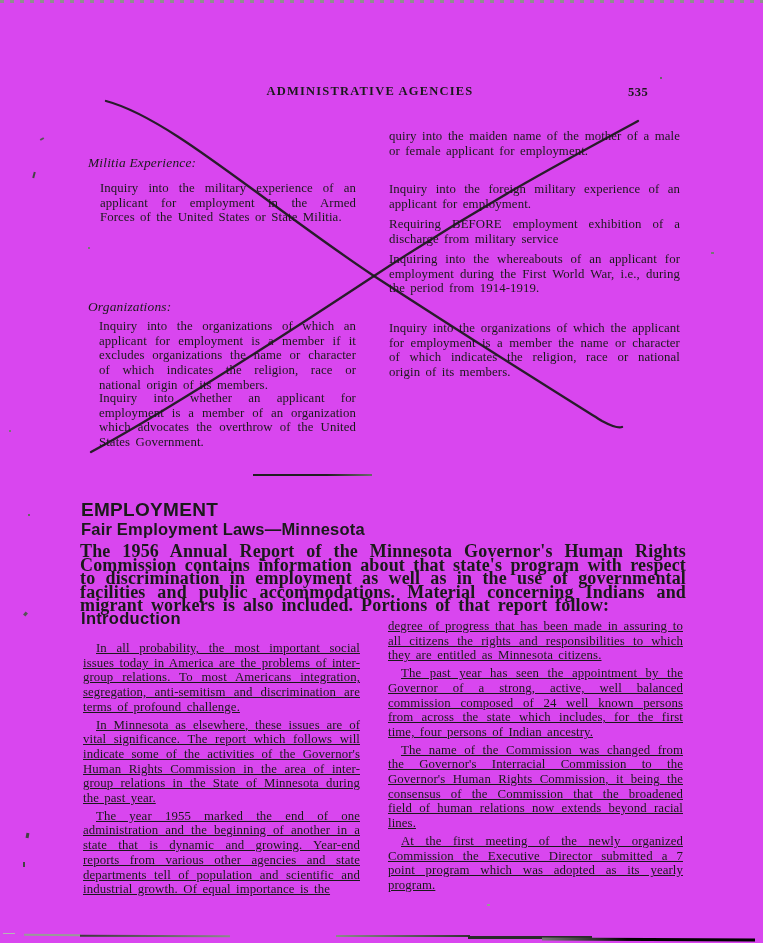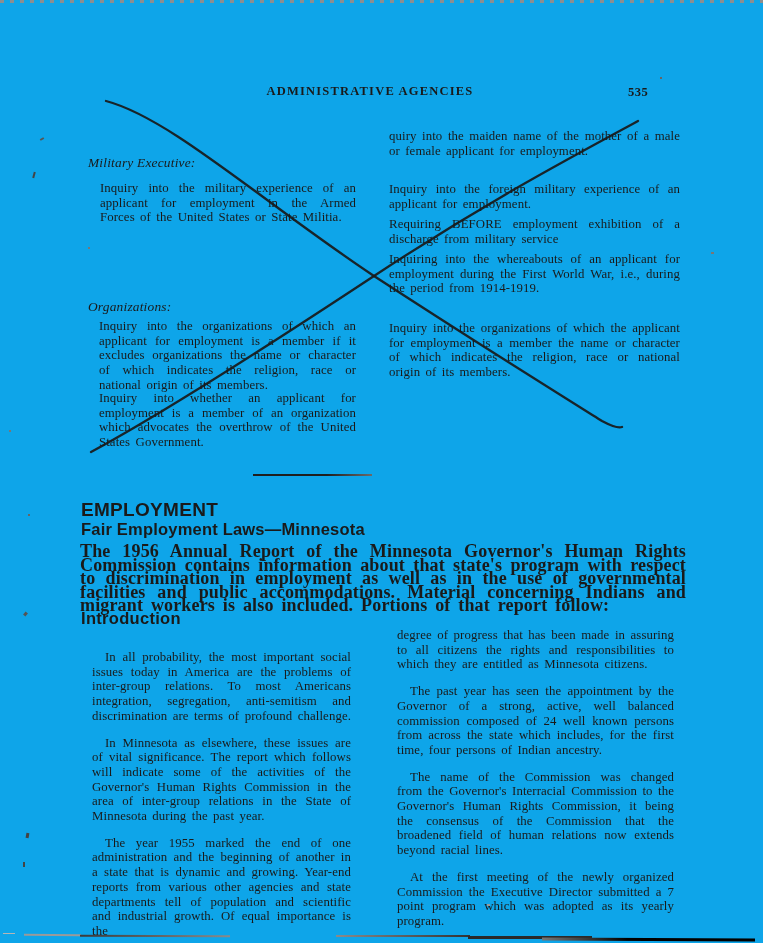--- a/index.html
+++ b/index.html
@@ -1,26 +1,26 @@
 <!DOCTYPE html>
 <html><head>
 <meta charset="utf-8">
 <style>
   html,body { margin:0; padding:0; background:#ffffff; }
   .page {
     position:relative; width:763px; height:943px;
-    background:#0ea5e9; overflow:hidden;
+    background:#d946ef; overflow:hidden;
     font-family:"Liberation Serif", serif; color:#1a1a1a;
   }
   .abs { position:absolute; }
   .ser {
     font-size:12.8px; line-height:14.7px; text-align:justify;
     word-spacing:2.1px; letter-spacing:0.1px;
   }
-  .ser p { margin:12px; }
+  .ser p { margin:3px;text-decoration:underline; }
   .ind { text-indent:13px; }
   .ital { font-style:italic; font-size:13.4px; letter-spacing:0.2px; }
   .sans { font-family:"Liberation Sans", sans-serif; font-weight:700; }
   .dots {
     position:absolute; left:0; top:2; width:763px; height:3px;
     background:repeating-linear-gradient(to right, #8e8e8e 0 4px, transparent 4px 10px);
   }
   .hdr-title {
     position:absolute; left:240px; top:84px; width:260px; text-align:center;
     font-weight:700; font-size:12.5px; letter-spacing:1.2px;
@@ -45,21 +45,21 @@
 </head>
 <body>
 
 <div class="page">
 
   <div class="dots"></div>
 
   <div class="hdr-title">ADMINISTRATIVE AGENCIES</div>
   <div class="hdr-page">535</div>
 
-  <div class="abs ital" style="left:88px; top:155px;">Military Executive:</div>
+  <div class="abs ital" style="left:88px; top:155px;">Militia Experience:</div>
   <div class="abs ser" style="left:100px; top:181px; width:256px;">Inquiry into the military experience of an applicant for employment in the Armed Forces of the United States or State Militia.</div>
   <div class="abs ital" style="left:68px; top:299px;margin-left:20px;">Organizations:</div>
   <div class="abs ser" style="left:99px; top:319px; width:257px;">Inquiry into the organizations of which an applicant for employment is a member if it excludes organizations the name or character of which indicates the religion, race or national origin of its members.</div>
   <div class="abs ser" style="left:99px; top:391px; width:257px;">Inquiry into whether an applicant for employment is a member of an organization which advocates the overthrow of the United States Government.</div>
 
   <div class="abs ser" style="left:389px; top:129px; width:291px;">quiry into the maiden name of the mother of a male or female applicant for employment.</div>
   <div class="abs ser" style="left:389px; top:182px; width:291px;">Inquiry into the foreign military experience of an applicant for employment.</div>
   <div class="abs ser" style="left:389px; top:217px; width:291px;">Requiring BEFORE employment exhibition of a discharge from military service</div>
   <div class="abs ser" style="left:389px; top:252px; width:291px;">Inquiring into the whereabouts of an applicant for employment during the First World War, i.e., during the period from 1914-1919.</div>
   <div class="abs ser" style="left:389px; top:321px; width:291px;">Inquiry into the organizations of which the applicant for employment is a member the name or character of which indicates the religion, race or national origin of its members.</div>

